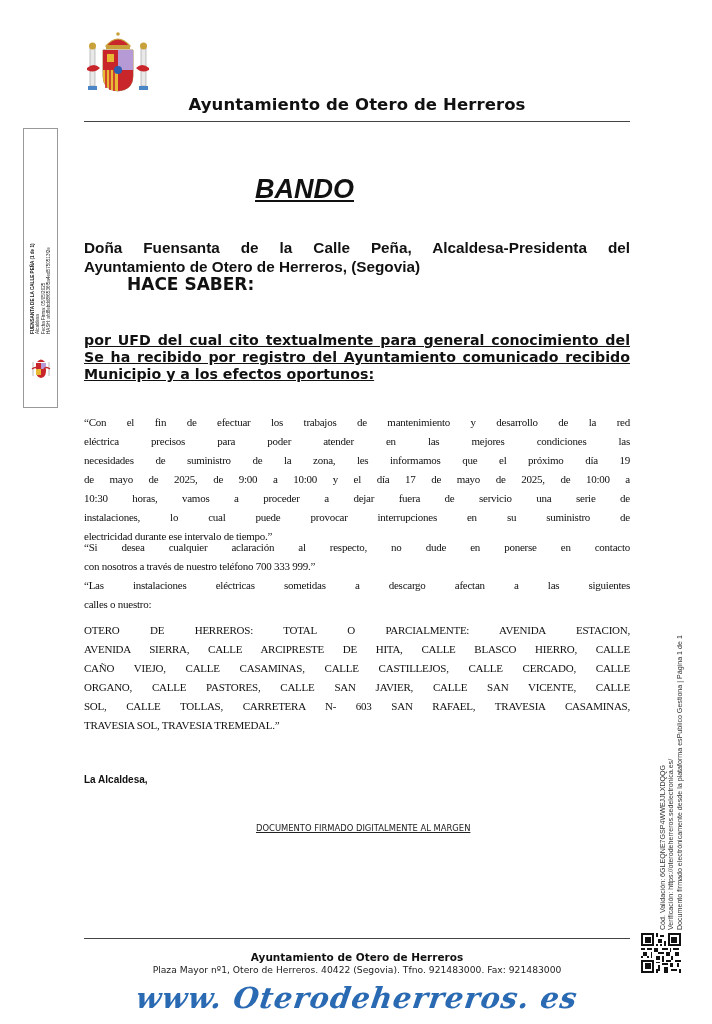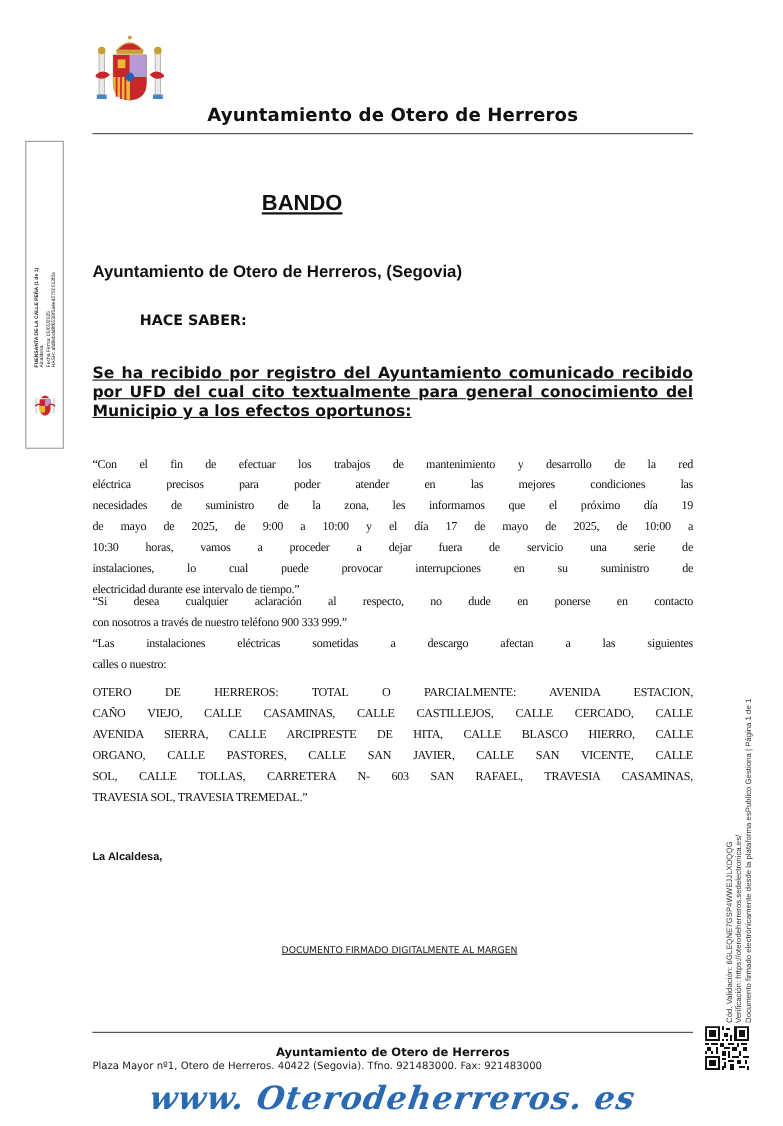--- a/index.html
+++ b/index.html
@@ -18,54 +18,54 @@
 
   
   .stamp { left: 23px; top: 128px; width: 33px; height: 278px; border: 1px solid #999; background: #fff; }
   .stamp-text {
     position: absolute; left: 50%; top: 135px; transform: translate(-50%, -50%) rotate(-90deg);
     width: 140px; font-family: "Liberation Sans", sans-serif; font-size: 4.6px; line-height: 5.4px; color: #222; white-space: nowrap;
   }
   .stamp-text .b { font-weight: bold; }
   #stamp-coat { position: absolute; left: 7px; top: 228px; width: 20px; height: 22px; }
 
-  .bando { left: 238px; top: 174px; font-family: "Liberation Sans", sans-serif; font-weight: bold; 
-    font-size: 20px; text-decoration: underline; text-underline-offset: 2px; }
+  .bando { left: 255px; top: 174px; font-family: "Liberation Sans", sans-serif; font-weight: bold; font-style: italic;
+    font-size: 27px; text-decoration: underline; text-underline-offset: 2px; }
 
   .body-block { left: 84px; width: 546px; font-family: "Liberation Sans", sans-serif; }
   .intro { top: 238px; font-weight: bold; font-size: 15.3px; line-height: 19px; text-align: justify; text-align-last: left; }
   .intro .l1 { text-align: justify; text-align-last: justify; display: block; }
-  .hace { left: 127px; top: 284px; font-family: "DejaVu Sans", sans-serif; font-weight: bold; font-size: 13px; text-align: right; }
+  .hace { left: 127px; top: 274px; font-family: "DejaVu Sans", sans-serif; font-weight: bold; font-size: 17px; text-align: right; }
 
   .received { top: 332px; font-family: "DejaVu Sans", sans-serif; font-weight: bold; font-size: 14.2px; line-height: 17px;
     text-decoration: underline; text-align: justify; }
   .received span { display: block; text-align: justify; text-align-last: justify; }
   .received span.last { text-align-last: left; }
 
   .para { font-family: Liberation Serif, serif; font-size: 11px; line-height: 19px; letter-spacing: -0.25px; }
   .para span { display: block; text-align: justify; text-align-last: justify; white-space: nowrap; }
   .para span.last { text-align-last: left; }
   .p1 { top: 413px; }
   .p2 { top: 538px; }
   .p3 { top: 576px; }
   .p4 { top: 621px; }
 
   .sign { left: 84px; top: 774px; font-family: "Liberation Sans", sans-serif; font-weight: bold; font-size: 10px; }
-  .digital { left: 256px; top: 858px; font-family: "DejaVu Sans", sans-serif; font-size: 8.4px; text-decoration: underline; color: #222; }
+  .digital { left: 256px; top: 823px; font-family: "DejaVu Sans", sans-serif; font-size: 8.4px; text-decoration: underline; color: #222; }
 
   
   .validation {
     left: 672px; top: 775px; transform: translate(-50%, -50%) rotate(-90deg); width: 310px;
     font-family: "Liberation Sans", sans-serif; font-size: 7.1px; line-height: 8.4px; color: #333; white-space: nowrap;
   }
   #qr { left: 641px; top: 933px; width: 40px; height: 40px; }
 
   .footer-rule { left: 84px; width: 546px; top: 938px; border-top: 1.3px solid #444; }
   .footer-title { left: 84px; width: 546px; top: 951px; text-align: center; font-family: "DejaVu Sans", sans-serif; font-weight: bold; font-size: 10.5px; }
-  .footer-addr { left: 84px; width: 546px; top: 964px; text-align: left; font-family: "DejaVu Sans", sans-serif; font-size: 9.2px; color: #222; }
+  .footer-addr { left: 84px; width: 546px; top: 964px; text-align: center; font-family: "DejaVu Sans", sans-serif; font-size: 9.2px; color: #222; }
   .website { left: 84px; width: 546px; top: 981px; text-align: center; font-family: "DejaVu Serif", serif; font-style: italic; font-weight: bold;
     font-size: 29px; color: #2a6ab3; letter-spacing: 1px; transform: skewX(-8deg); }
 </style>
 </head>
 <body>
 
 <svg id="coat" class="abs" viewBox="0 0 64 64">
 
   <rect x="4" y="18" width="5" height="38" fill="#e9e9e9" stroke="#999" stroke-width="0.6"></rect>
   <rect x="55" y="18" width="5" height="38" fill="#e9e9e9" stroke="#999" stroke-width="0.6"></rect>
@@ -110,54 +110,55 @@
     <rect x="10" y="6" width="5" height="6" fill="#b69ad6"></rect>
     <rect x="5" y="12" width="5" height="6" fill="#e8b934"></rect>
     <path d="M1 12 Q5 9 7 12" stroke="#c8262b" stroke-width="1.4" fill="none"></path>
     <path d="M19 12 Q15 9 13 12" stroke="#c8262b" stroke-width="1.4" fill="none"></path>
   </svg>
 </div>
 
 <div class="abs bando">BANDO</div>
 
 <div class="abs body-block intro">
+  <span class="l1">Doña Fuensanta de la Calle Peña, Alcaldesa-Presidenta del</span>
   <span>Ayuntamiento de Otero de Herreros, (Segovia)</span>
 </div>
 <div class="abs hace">HACE SABER:</div>
 
 <div class="abs body-block received">
+  <span>por  UFD del cual cito textualmente para general conocimiento del</span>
   <span>Se ha recibido por registro del Ayuntamiento comunicado recibido</span>
-  <span>por  UFD del cual cito textualmente para general conocimiento del</span>
   <span class="last">Municipio y a los efectos oportunos:</span>
 </div>
 
 <div class="abs body-block para p1">
   <span>“Con el fin de efectuar los trabajos de mantenimiento y desarrollo de la red</span>
   <span>eléctrica precisos para poder atender en las mejores condiciones las</span>
   <span>necesidades de suministro de la zona, les informamos que el próximo día 19</span>
   <span>de mayo de 2025, de 9:00 a 10:00 y el día 17 de mayo de 2025, de 10:00 a</span>
   <span>10:30 horas, vamos a proceder a dejar fuera de servicio una serie de</span>
   <span>instalaciones, lo cual puede provocar interrupciones en su suministro de</span>
   <span class="last">electricidad durante ese intervalo de tiempo.”</span>
 </div>
 
 <div class="abs body-block para p2">
   <span>“Si desea cualquier aclaración al respecto, no dude en ponerse en contacto</span>
-  <span class="last">con nosotros a través de nuestro teléfono 900 333 999.”</span>
+  <span class="last">con nosotros a través de nuestro teléfono 700 333 999.”</span>
 </div>
 
 <div class="abs body-block para p3">
   <span>“Las instalaciones eléctricas sometidas a descargo afectan a las siguientes</span>
   <span class="last">calles o nuestro:</span>
 </div>
 
 <div class="abs body-block para p4">
   <span>OTERO DE HERREROS: TOTAL O PARCIALMENTE: AVENIDA ESTACION,</span>
+  <span>AVENIDA SIERRA, CALLE ARCIPRESTE DE HITA, CALLE BLASCO HIERRO, CALLE</span>
   <span>CAÑO VIEJO, CALLE CASAMINAS, CALLE CASTILLEJOS, CALLE CERCADO, CALLE</span>
-  <span>AVENIDA SIERRA, CALLE ARCIPRESTE DE HITA, CALLE BLASCO HIERRO, CALLE</span>
   <span>ORGANO, CALLE PASTORES, CALLE SAN JAVIER, CALLE SAN VICENTE, CALLE</span>
   <span>SOL, CALLE TOLLAS, CARRETERA N- 603 SAN RAFAEL, TRAVESIA CASAMINAS,</span>
   <span class="last">TRAVESIA SOL, TRAVESIA TREMEDAL.”</span>
 </div>
 
 <div class="abs sign">La Alcaldesa,</div>
 <div class="abs digital">DOCUMENTO FIRMADO DIGITALMENTE AL MARGEN</div>
 
 <div class="abs validation">
   <div>Cód. Validación: 6GLEQNE7GSP4WWEJJLXDQQG</div>

